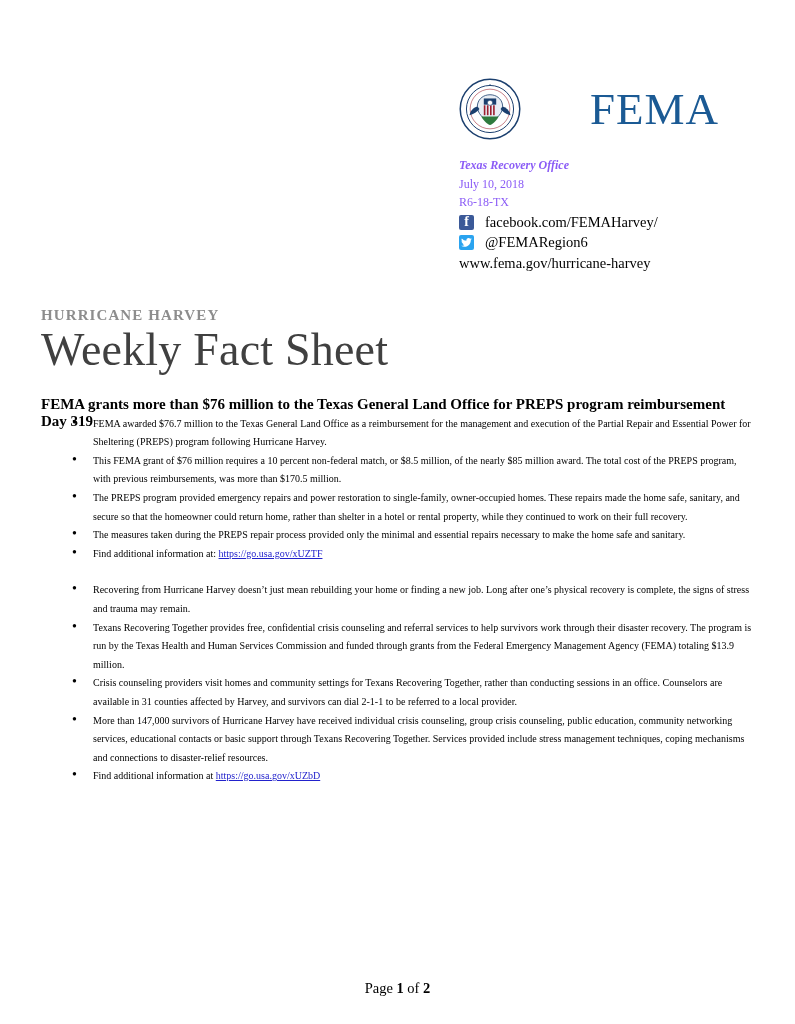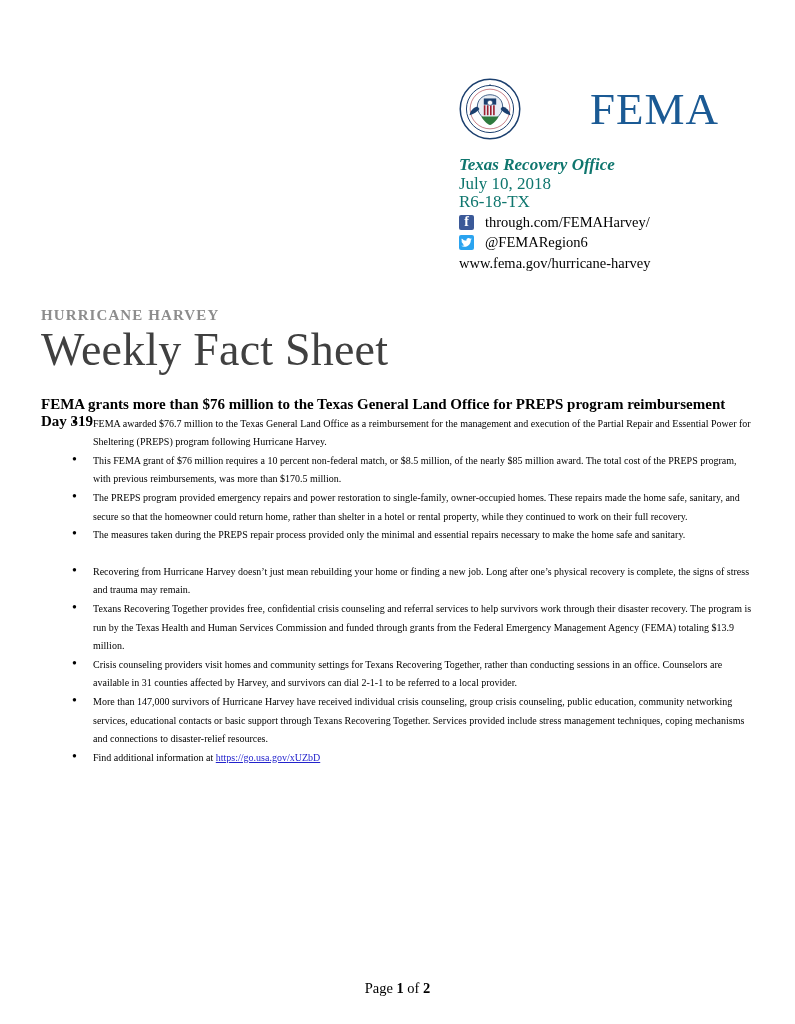--- a/index.html
+++ b/index.html
@@ -45,23 +45,23 @@
   }
   .fema-word {
     font-family: "Liberation Serif", "DejaVu Serif", serif;
     font-size: 45px;
     line-height: 45px;
     letter-spacing: 1px;
     color: #1b5a94;
     font-weight: 400;
   }
   .hdr-line {
-    font-size: 17px;
+    font-size: 12px;
     line-height: 18.5px;
-    color: #0f766e;
+    color: #8b5cf6;
     white-space: nowrap;
   }
   .hdr-line.office {
     font-weight: bold;
     font-style: italic;
   }
   .social-row {
     display: flex;
     align-items: center;
     gap: 11px;
@@ -213,21 +213,21 @@
       </svg>
       <div class="fema-word">FEMA</div>
     </div>
 
     <div class="hdr-line office">Texas Recovery Office</div>
     <div class="hdr-line">July 10, 2018</div>
     <div class="hdr-line">R6-18-TX</div>
 
     <div class="social-row">
       <span class="sq-icon fb-icon"></span>
-      <span class="social-text">through.com/FEMAHarvey/</span>
+      <span class="social-text">facebook.com/FEMAHarvey/</span>
     </div>
 
     <div class="social-row">
       <span class="sq-icon tw-icon">
         <svg width="11" height="9" viewBox="0 0 24 20">
           <path fill="#ffffff" d="M24 2.6a9.8 9.8 0 0 1-2.8.8A4.9 4.9 0 0 0 23.3.6a9.7 9.7 0 0 1-3.1 1.2A4.9 4.9 0 0 0 11.8 6 13.9 13.9 0 0 1 1.7.9a4.9 4.9 0 0 0 1.5 6.6A4.8 4.8 0 0 1 1 6.9v.1a4.9 4.9 0 0 0 3.9 4.8 4.9 4.9 0 0 1-2.2.1 4.9 4.9 0 0 0 4.6 3.4A9.9 9.9 0 0 1 0 17.4a13.9 13.9 0 0 0 7.5 2.2c9.1 0 14-7.5 14-14v-.7A10 10 0 0 0 24 2.6z"></path>
         </svg>
       </span>
       <span class="social-text">@FEMARegion6</span>
     </div>
@@ -243,20 +243,21 @@
 
   <div class="body-area">
 
     <div>
       <p class="sec-head">FEMA grants more than $76 million to the Texas General Land Office for PREPS program reimbursement</p>
       <ul class="bullets">
         <li>FEMA awarded $76.7 million to the Texas General Land Office as a reimbursement for the management and execution of the Partial Repair and Essential Power for Sheltering (PREPS) program following Hurricane Harvey.</li>
         <li>This FEMA grant of $76 million requires a 10 percent non-federal match, or $8.5 million, of the nearly $85 million award. The total cost of the PREPS program, with previous reimbursements, was more than $170.5 million.</li>
         <li>The PREPS program provided emergency repairs and power restoration to single-family, owner-occupied homes. These repairs made the home safe, sanitary, and secure so that the homeowner could return home, rather than shelter in a hotel or rental property, while they continued to work on their full recovery.</li>
         <li>The measures taken during the PREPS repair process provided only the minimal and essential repairs necessary to make the home safe and sanitary.</li>
+        <li><span>Find additional information at: </span><a class="doclink" href="#">https://go.usa.gov/xUZTF</a></li>
       </ul>
     </div>
 
     <div class="gap"></div>
 
     <div>
       <ul class="bullets">
         <li>Recovering from Hurricane Harvey doesn’t just mean rebuilding your home or finding a new job. Long after one’s physical recovery is complete, the signs of stress and trauma may remain.</li>
         <li>Texans Recovering Together provides free, confidential crisis counseling and referral services to help survivors work through their disaster recovery. The program is run by the Texas Health and Human Services Commission and funded through grants from the Federal Emergency Management Agency (FEMA) totaling $13.9 million.</li>
         <li>Crisis counseling providers visit homes and community settings for Texans Recovering Together, rather than conducting sessions in an office. Counselors are available in 31 counties affected by Harvey, and survivors can dial 2-1-1 to be referred to a local provider.</li>

